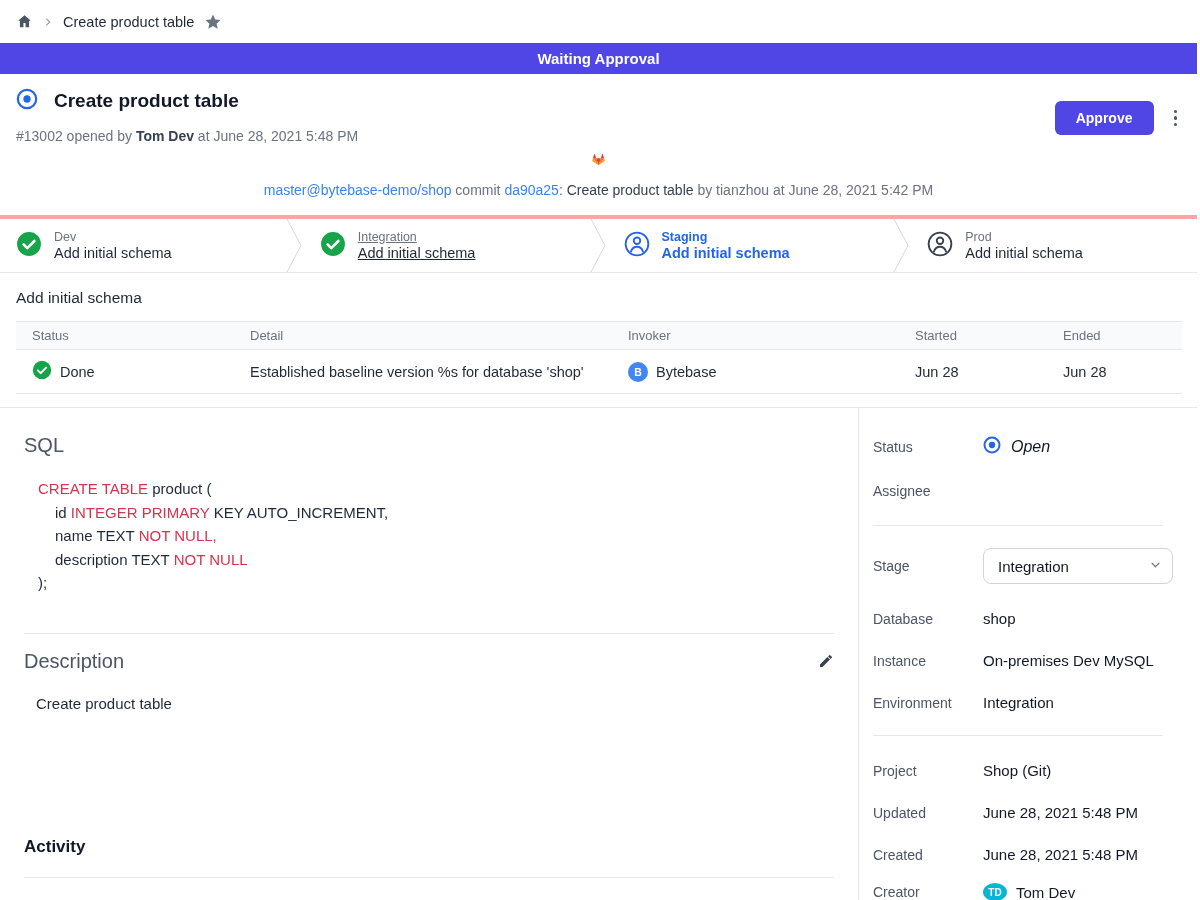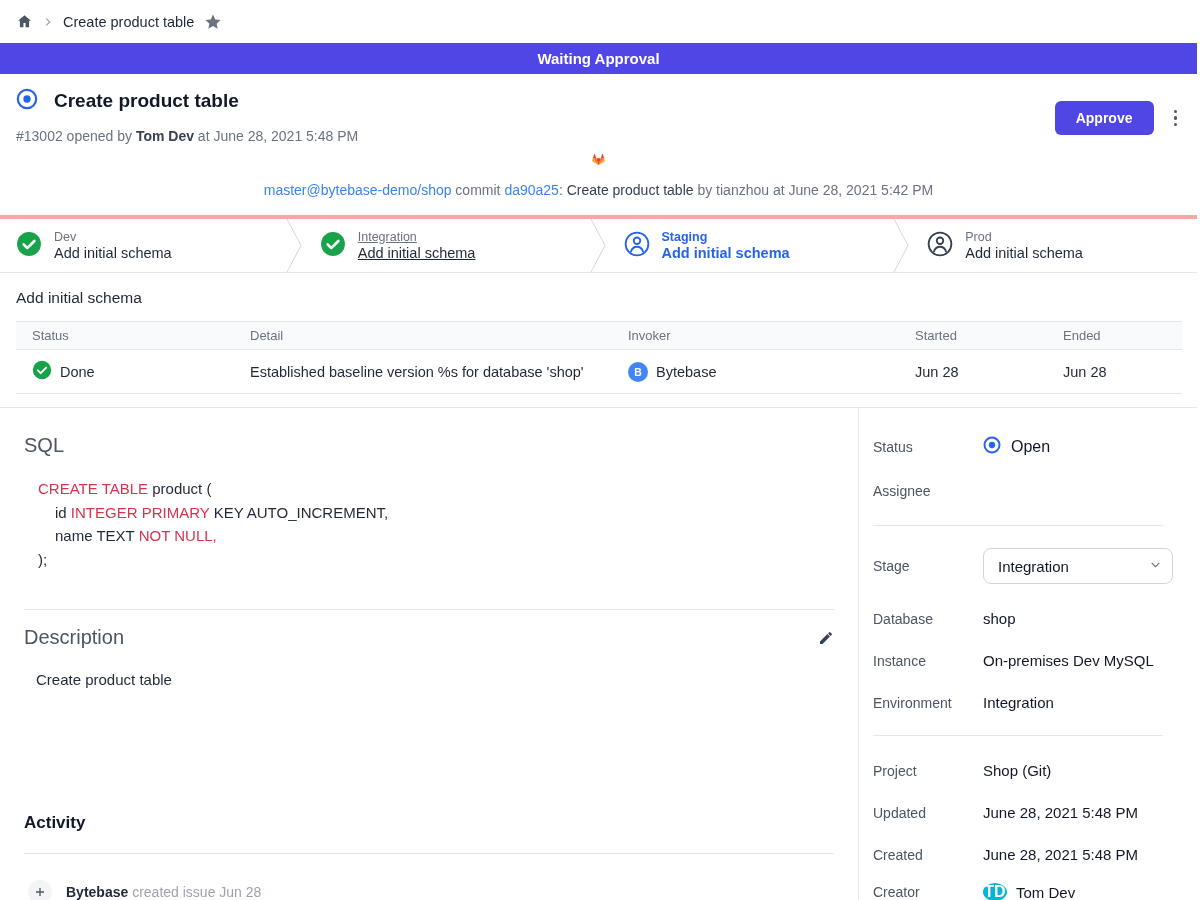--- a/index.html
+++ b/index.html
@@ -42,21 +42,21 @@
   
   .task-section { padding:16px 16px 0 16px; }
   .task-heading { font-size:15.5px; color:#1f2937; margin-bottom:14px; }
   table.tasks { width:1166px; border-collapse:collapse; table-layout:fixed; }
   table.tasks th { background:#f9fafb; border-top:1px solid #e5e7eb; border-bottom:1px solid #e5e7eb; font-weight:400; font-size:13px; color:#6b7280; text-align:left; padding:6px 16px; height:28px; }
   table.tasks td { border-bottom:1px solid #e5e7eb; font-size:14.5px; color:#1f2937; padding:0 16px; height:44px; }
   .cell-flex { display:flex; align-items:center; gap:8px; }
   .avatar { border-radius:50%; color:#fff; font-weight:700; display:inline-flex; align-items:center; justify-content:center; flex:none; }
   .avatar.b { width:20px; height:20px; font-size:10.5px; background:#4285f4; }
   .avatar.jd { width:24px; height:24px; font-size:10.5px; background:#e5484d; }
-  .avatar.td { width:24px; height:18px; font-size:16px; background:#06b6d4; }
+  .avatar.td { width:24px; height:18px; font-size:10px; background:#06b6d4; }
 
   
   .main { display:flex; height:532px; border-top:1px solid #e5e7eb; margin-top:13px; }
   .main-left { flex:1; padding:26px 24px 0 24px; position:relative; }
   .main-right { width:339px; border-left:1px solid #e5e7eb; padding:26px 24px 0 14px; }
 
   .sql-label, .desc-label { font-size:20px; color:#4b5563; }
   .sql-code { margin:20px 0 0 14px; font-size:15px; line-height:23.5px; color:#1f2937; }
   .sql-code .ind { padding-left:17px; }
   .sql-code .kw { color:#d6334f; }
@@ -70,21 +70,21 @@
   .activity-text { font-size:14px; color:#9ca3af; }
   .activity-text .actor { color:#1f2937; font-weight:700; }
   .timeline { position:absolute; left:39px; top:878px; bottom:0; width:2px; background:#e5e7eb; }
 
   
   .side-row { display:flex; align-items:center; font-size:14px; color:#4b5563; }
   .side-row .lbl { width:110px; flex:none; }
   .side-row .val { font-size:15px; color:#111827; }
   .side-row.status-row .val { font-size:16px; }
   .row-status { margin-top:2px; }
-  .status-open { display:flex; align-items:center; gap:10px; }
+  .status-open { display:flex; align-items:center; gap:10px;font-style:italic; }
   .select-box { width:190px; border:1px solid #d1d5db; border-radius:8px; background:#fff; display:flex; align-items:center; padding:0 10px; gap:8px; cursor:pointer; }
   .select-box.assignee { height:38px; }
   .select-box.stage { height:36px; }
   .select-box .sel-text { font-size:15px; color:#111827; flex:1; }
   .side-divider { border:none; border-top:1px solid #e5e7eb; margin:26px 10px 0 0; }
   .mt26 { margin-top:26px; } .mt25 { margin-top:25px; } .mt22 { margin-top:22px; } .mt20 { margin-top:20px; }
 </style>
 </head>
 <body>
 
@@ -253,20 +253,21 @@
     </table>
   </div>
 
   <div class="main">
     <div class="main-left">
       <div class="sql-label">SQL</div>
       <div class="sql-code">
         <div><span class="kw">CREATE TABLE</span><span> product (</span></div>
         <div class="ind"><span>id </span><span class="kw">INTEGER PRIMARY</span><span> KEY AUTO_INCREMENT,</span></div>
         <div class="ind"><span>name TEXT </span><span class="kw">NOT NULL,</span></div>
+        <div class="ind"><span>description TEXT </span><span class="kw">NOT NULL</span></div>
         <div><span>);</span></div>
       </div>
 
       <hr class="left-divider">
 
       <div class="desc-row">
         <span class="desc-label">Description</span>
         <span class="icon-btn">
           <svg width="16" height="16" viewBox="0 0 24 24" fill="#374151">
               <path d="M3 17.2V21h3.8L17.9 9.9l-3.8-3.8L3 17.2zM20.7 7.1a1 1 0 0 0 0-1.4l-2.4-2.4a1 1 0 0 0-1.4 0l-1.8 1.8 3.8 3.8 1.8-1.8z"></path>

